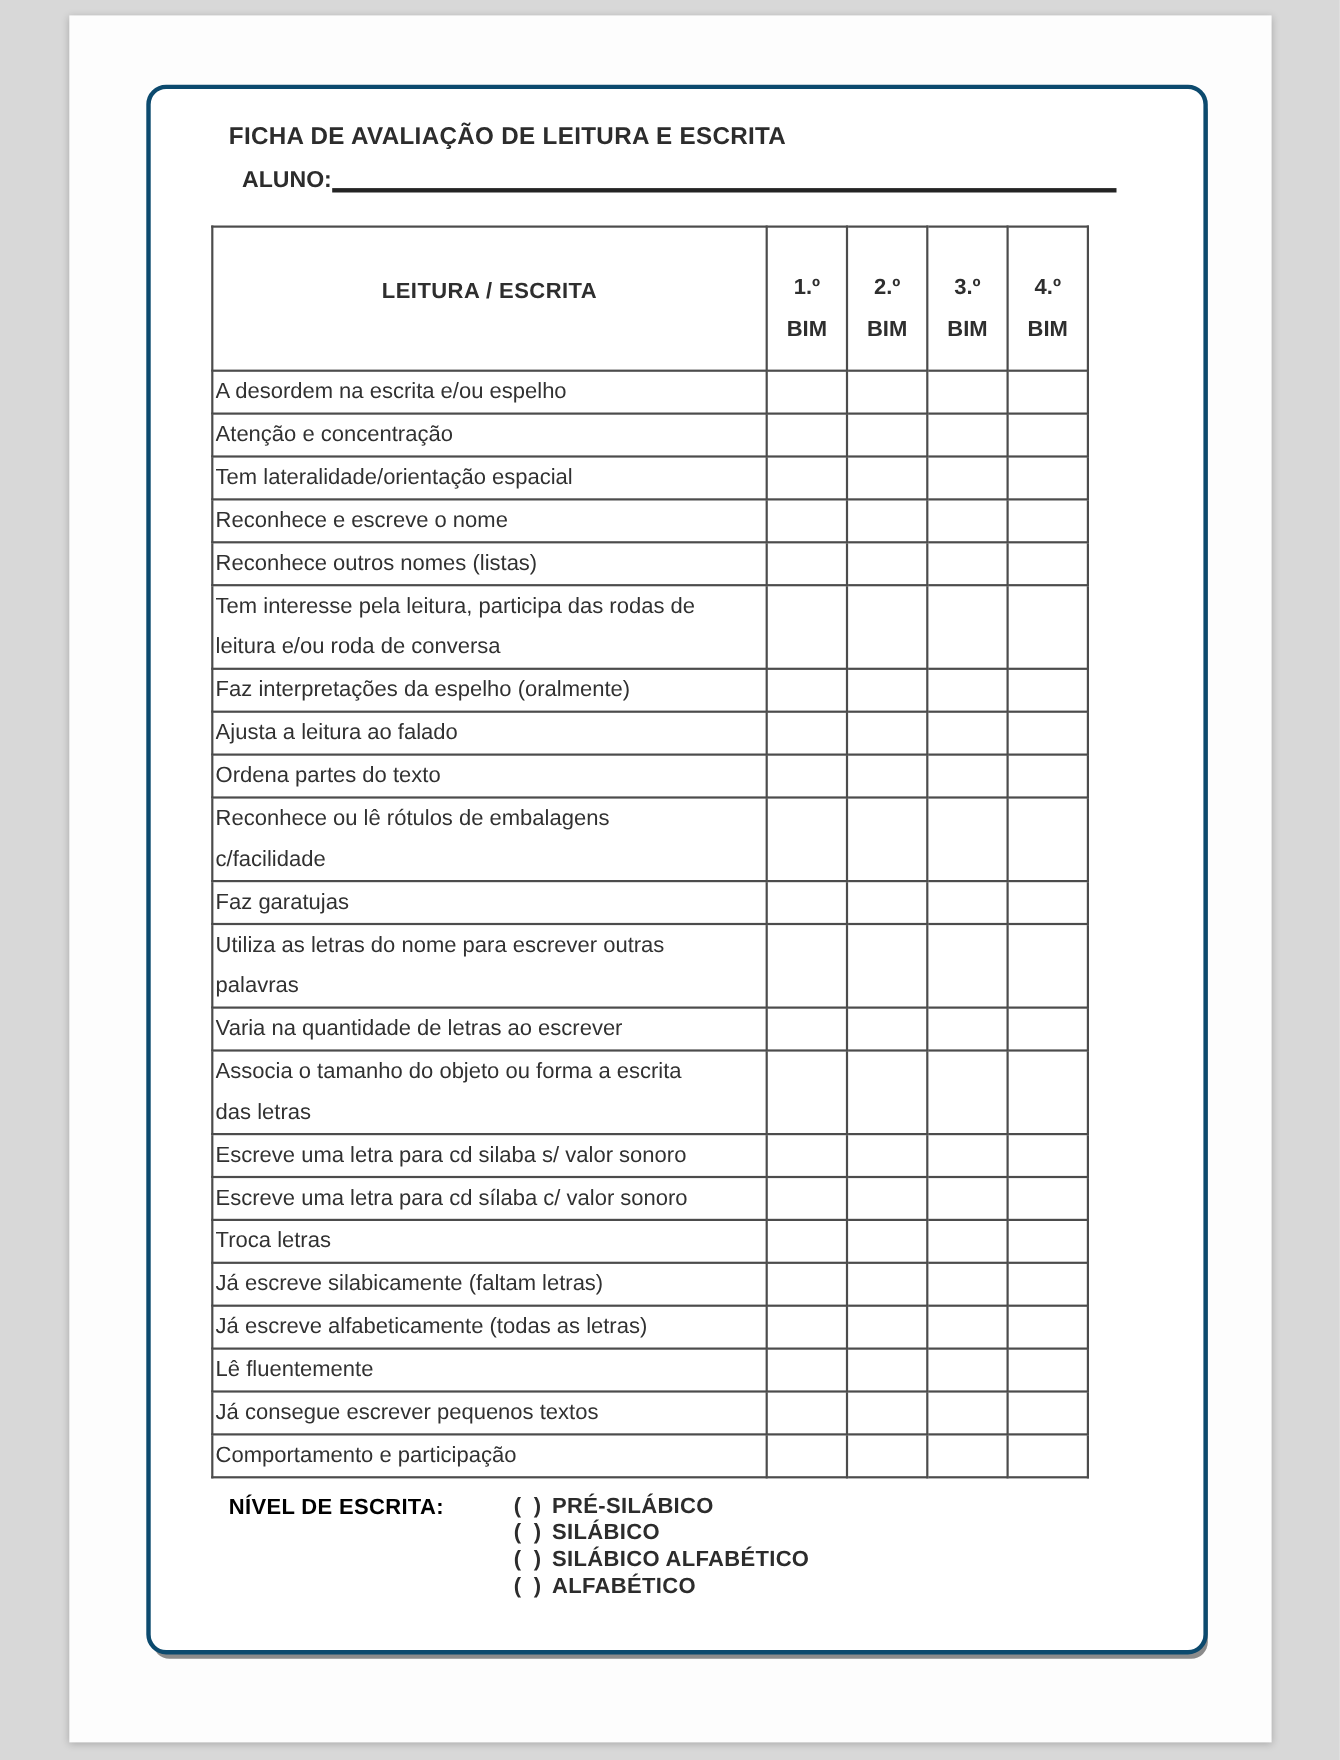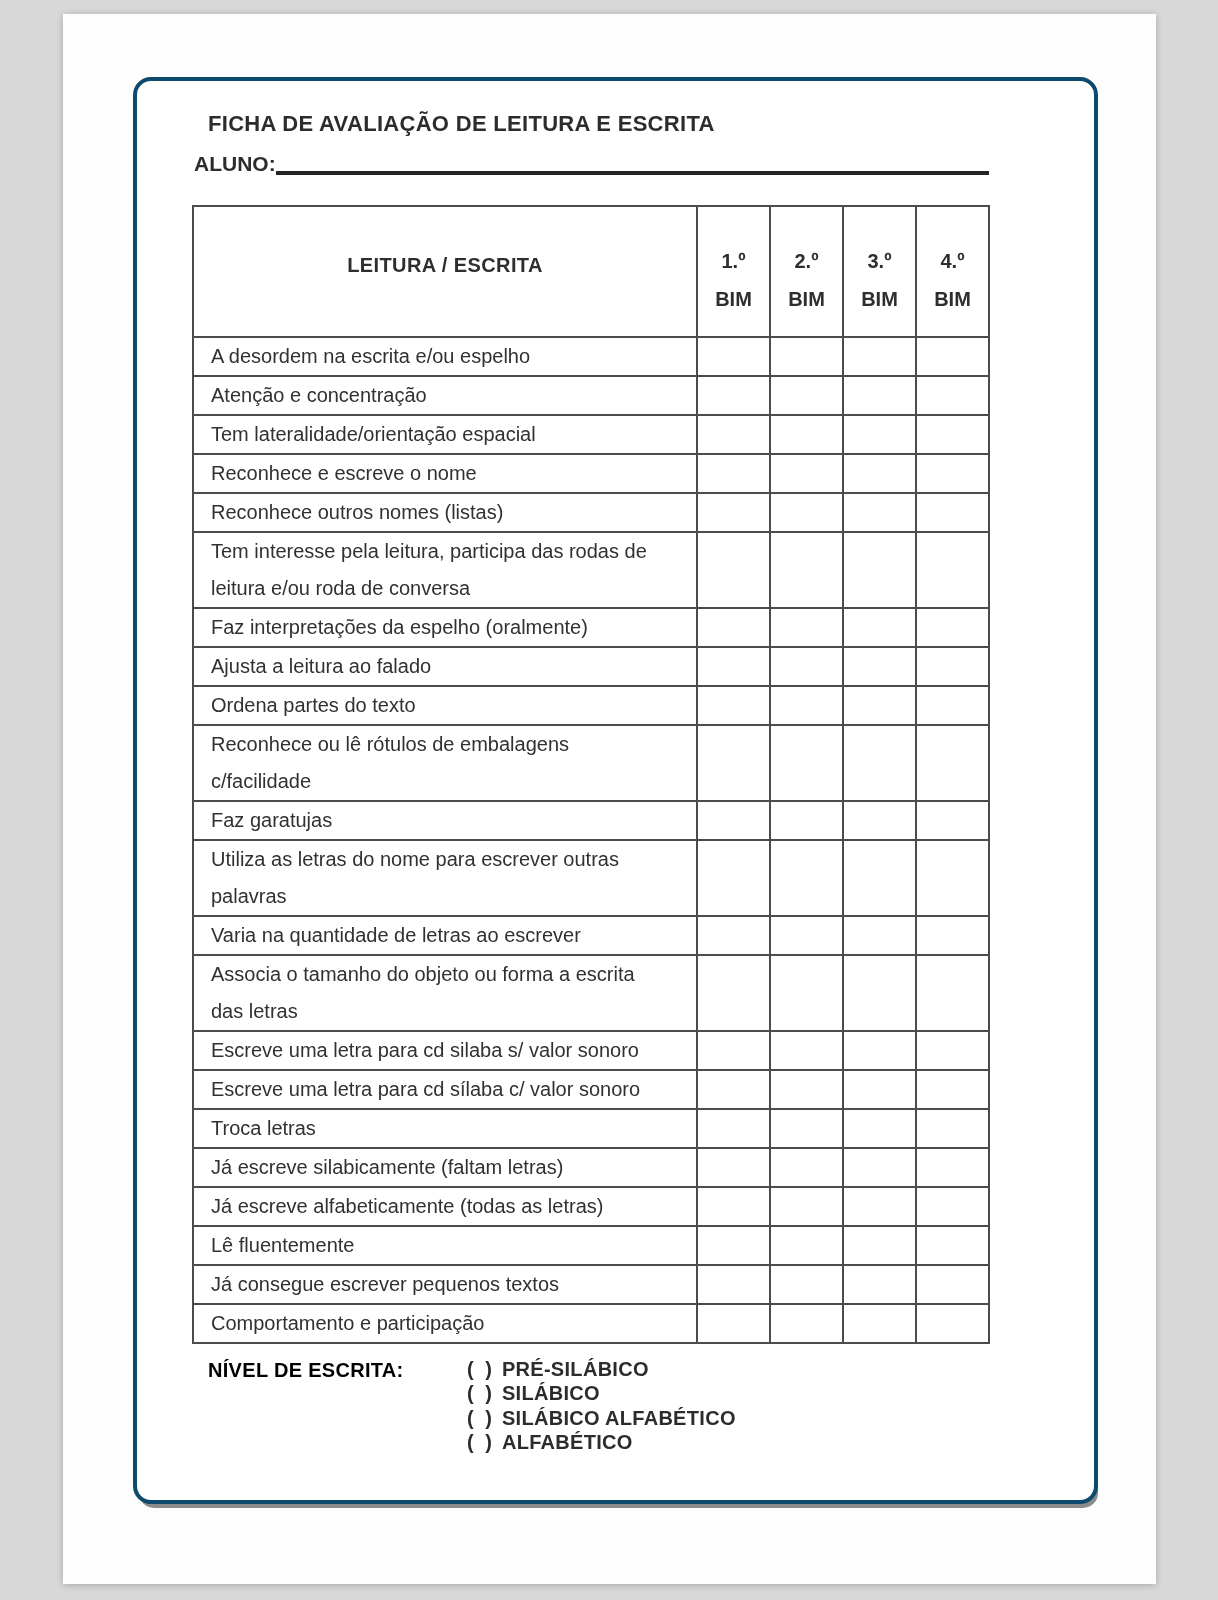--- a/index.html
+++ b/index.html
@@ -29,21 +29,21 @@
   .form-title {
     position: absolute;
     left: 71px; top: 30px;
     font-size: 22px;
     font-weight: bold;
     letter-spacing: 0.3px;
     color: #2c2c2c;
   }
   .aluno {
     position: absolute;
-    left: 57px; top: 70px;
+    left: 83px; top: 70px;
     width: 795px;
     display: flex;
     align-items: flex-end;
     gap: 0;
   }
   .aluno-label {
     font-size: 21px;
     font-weight: bold;
     color: #2c2c2c;
     line-height: 26px;
@@ -83,21 +83,21 @@
     color: #2e2e2e;
     text-align: center;
     padding-top: 18px !important;
     margin-left: 32px;
   }
   .bim-head .ord  { display: block; margin-bottom: 15px; }
   .bim-head .unit { display: block; }
   td.label {
     font-size: 20px;
     color: #313131;
-    padding: 0 6px 0 17px;
+    padding: 0 6px 0 2px;
   }
   td.label .ln {
     height: 37px;
     line-height: 37px;
     white-space: nowrap;
     overflow: hidden;
   }
   td.mark { height: 37px; }
   .level { position: absolute; left: 0; top: 1276px; width: 100%; height: 120px; }
   .level-label {

